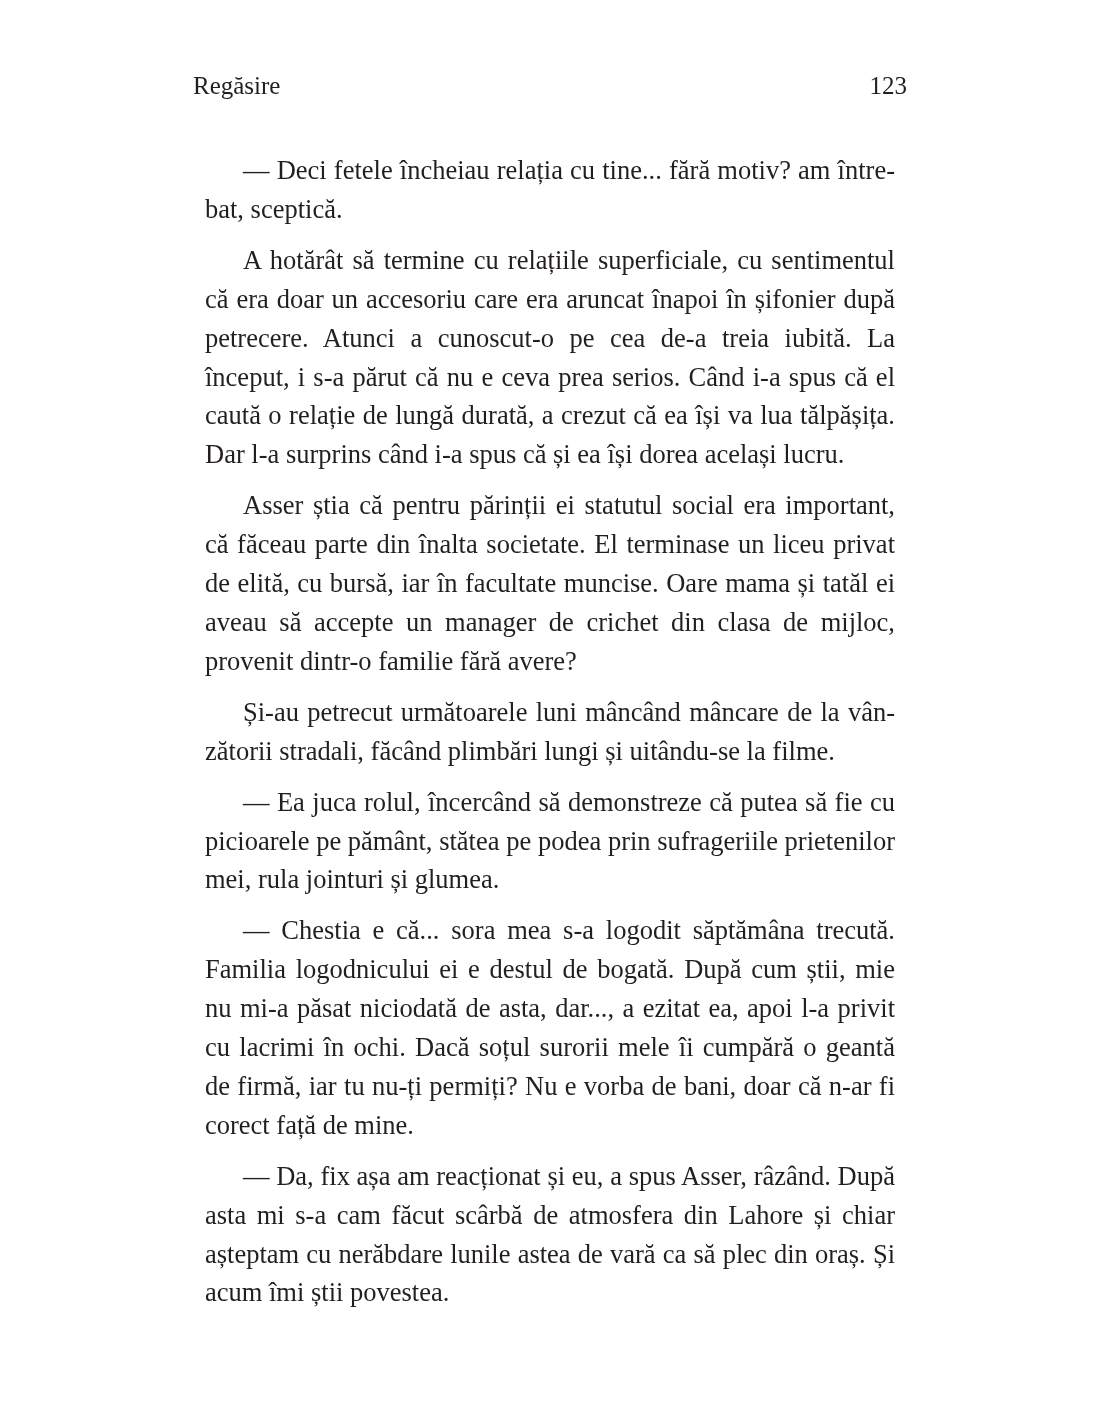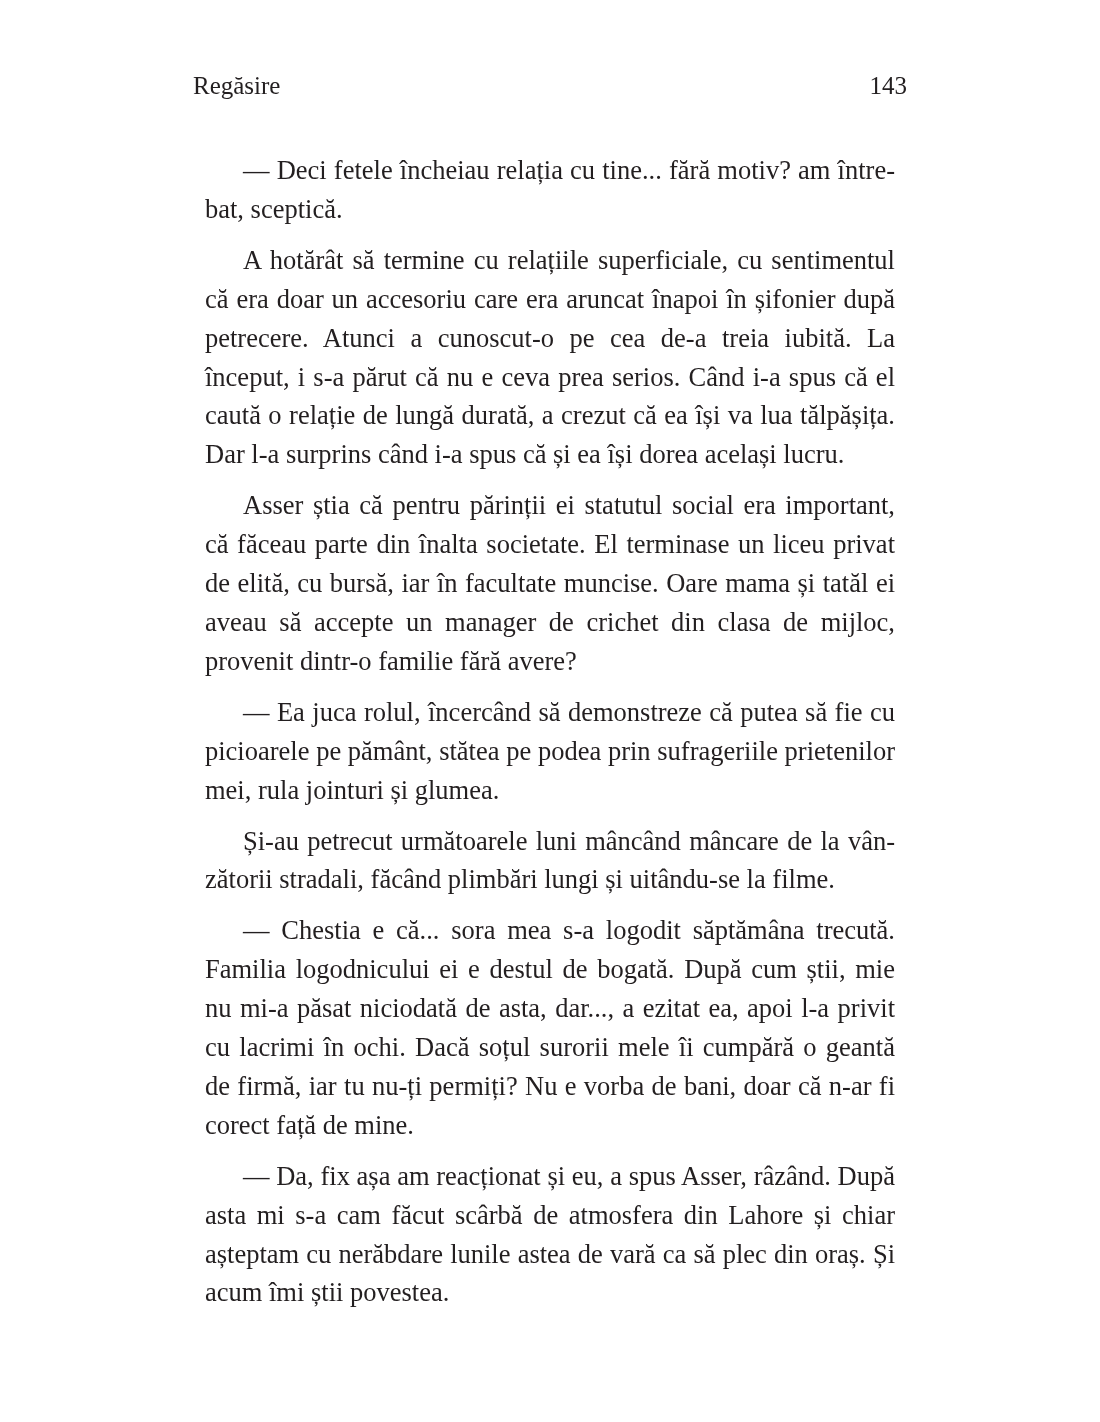--- a/index.html
+++ b/index.html
@@ -19,26 +19,26 @@
     text-align: justify; hyphens: manual;
   }
   .body-text p { margin: 12px; text-indent: 38px; }
 </style>
 </head>
 <body>
 
 <div class="page">
   <div class="running-head">
     <span class="title">Regăsire</span>
-    <span class="pageno">143</span>
+    <span class="pageno">123</span>
   </div>
 
   <div class="body-text">
     <p>— Deci fetele încheiau relația cu tine... fără motiv? am între­bat, sceptică.</p>
     <p>A hotărât să termine cu relațiile superficiale, cu sentimentul că era doar un accesoriu care era aruncat înapoi în șifonier după petrecere. Atunci a cunoscut-o pe cea de-a treia iubită. La început, i s-a părut că nu e ceva prea serios. Când i-a spus că el caută o relație de lungă durată, a crezut că ea își va lua tălpășița. Dar l-a surprins când i-a spus că și ea își dorea același lucru.</p>
     <p>Asser știa că pentru părinții ei statutul social era important, că făceau parte din înalta societate. El terminase un liceu privat de elită, cu bursă, iar în facultate muncise. Oare mama și tatăl ei aveau să accepte un manager de crichet din clasa de mijloc, provenit dintr-o familie fără avere?</p>
+    <p>Și-au petrecut următoarele luni mâncând mâncare de la vân­zătorii stradali, făcând plimbări lungi și uitându-se la filme.</p>
     <p>— Ea juca rolul, încercând să demonstreze că putea să fie cu picioarele pe pământ, stătea pe podea prin sufrageriile pri­etenilor mei, rula jointuri și glumea.</p>
-    <p>Și-au petrecut următoarele luni mâncând mâncare de la vân­zătorii stradali, făcând plimbări lungi și uitându-se la filme.</p>
     <p>— Chestia e că... sora mea s-a logodit săptămâna trecută. Familia logodnicului ei e destul de bogată. După cum știi, mie nu mi-a păsat niciodată de asta, dar..., a ezitat ea, apoi l-a privit cu lacrimi în ochi. Dacă soțul surorii mele îi cumpără o geantă de firmă, iar tu nu-ți permiți? Nu e vorba de bani, doar că n-ar fi corect față de mine.</p>
     <p>— Da, fix așa am reacționat și eu, a spus Asser, râzând. După asta mi s-a cam făcut scârbă de atmosfera din Lahore și chiar așteptam cu nerăbdare lunile astea de vară ca să plec din oraș. Și acum îmi știi povestea.</p>
 
   </div>
 </div>
 
 </body></html>

